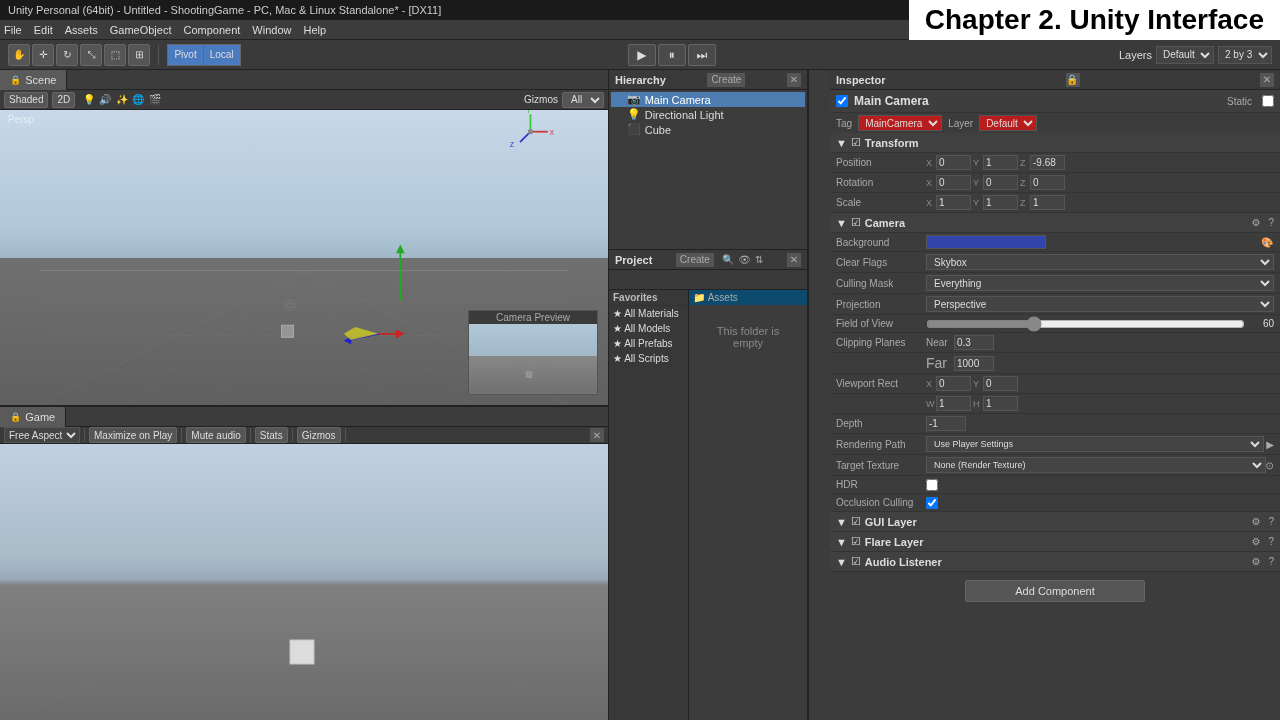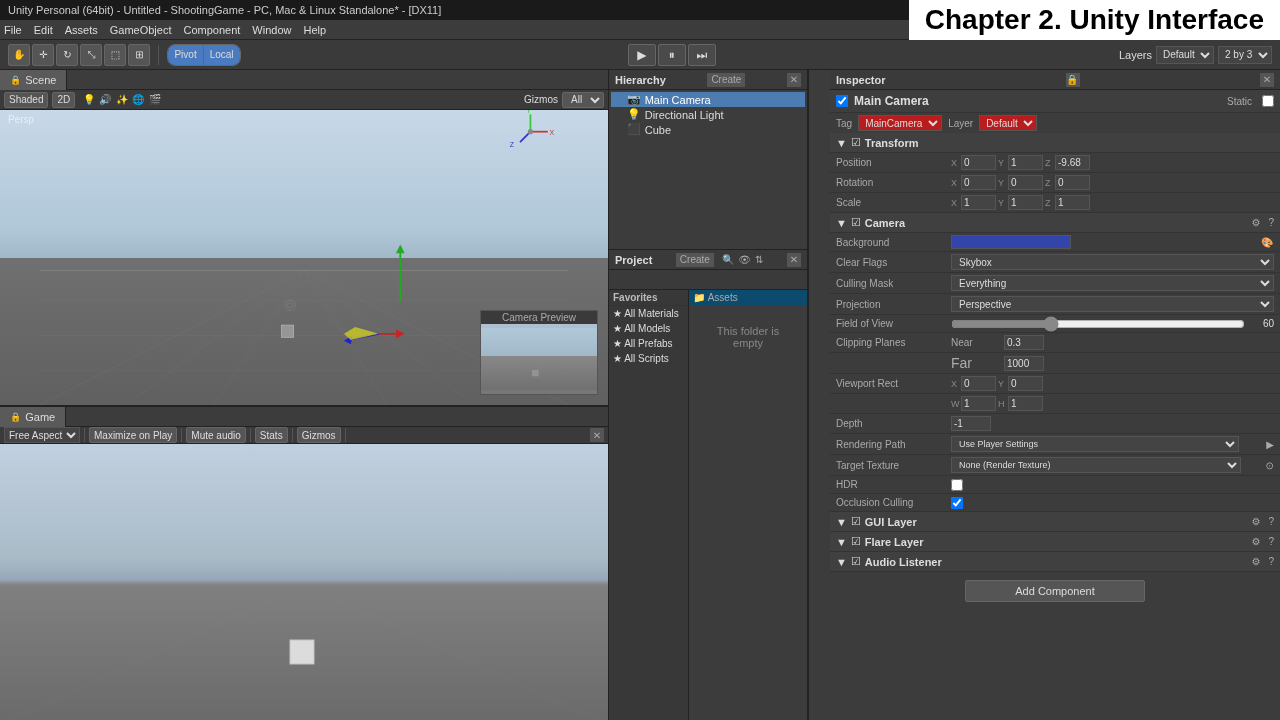--- a/index.html
+++ b/index.html
@@ -162,21 +162,21 @@
       position: absolute;
       top: 0; left: 0; right: 0; bottom: 0;
       background: linear-gradient(to bottom, #c8d8e8 0%, #b0c8d8 40%, #a0b8c8 50%, #707070 50%, #606060 100%);
     }
 
     
     .camera-preview {
       position: absolute;
       bottom: 10px;
       right: 10px;
-      width: 118px;
+      width: 130px;
       background: #2a2a2a;
       border: 1px solid #555;
     }
     .camera-preview-title {
       background: #3a3a3a;
       padding: 1px 4px;
       font-size: 10px;
       color: #aaa;
       text-align: center;
     }
@@ -352,21 +352,20 @@
     }
     .inspector-checkbox { width: 12px; height: 12px; }
     .inspector-object-name { font-size: 12px; font-weight: bold; color: #ddd; flex: 1; }
 
     .inspector-row {
       display: flex;
       align-items: center;
       padding: 2px 6px;
       min-height: 18px;
       border-bottom: 1px solid #333;
-      gap: 25px;
     }
     .inspector-label { width: 90px; color: #aaa; font-size: 10px; flex-shrink: 0; }
 
     .inspector-section {
       background: #404040;
       padding: 3px 6px;
       border-bottom: 1px solid #333;
       display: flex;
       align-items: center;
       gap: 4px;
@@ -433,21 +432,21 @@
       color: #ddd;
       font-size: 10px;
       height: 18px;
       padding: 0 2px;
     }
 
     .pivot-toggle {
       display: flex;
       align-items: center;
       border: 1px solid #666;
-      border-radius: 8px;
+      border-radius: 0;
       overflow: hidden;
     }
     .pivot-btn {
       padding: 0 6px;
       height: 20px;
       background: #555;
       border: none;
       color: #ddd;
       cursor: pointer;
       font-size: 10px;

